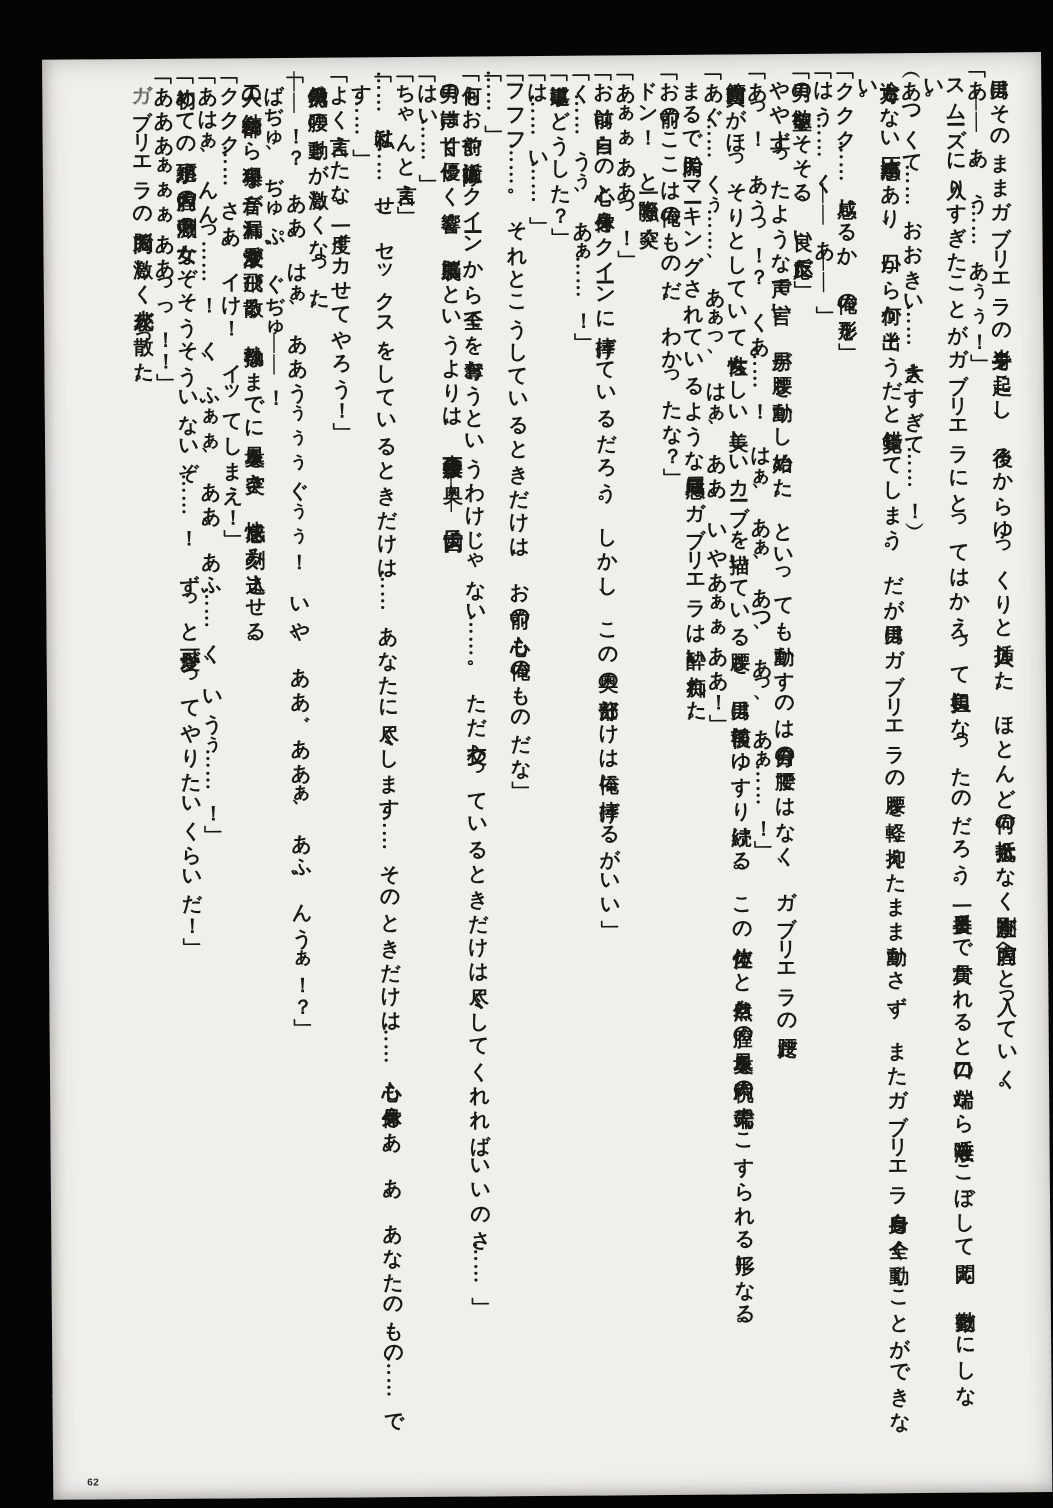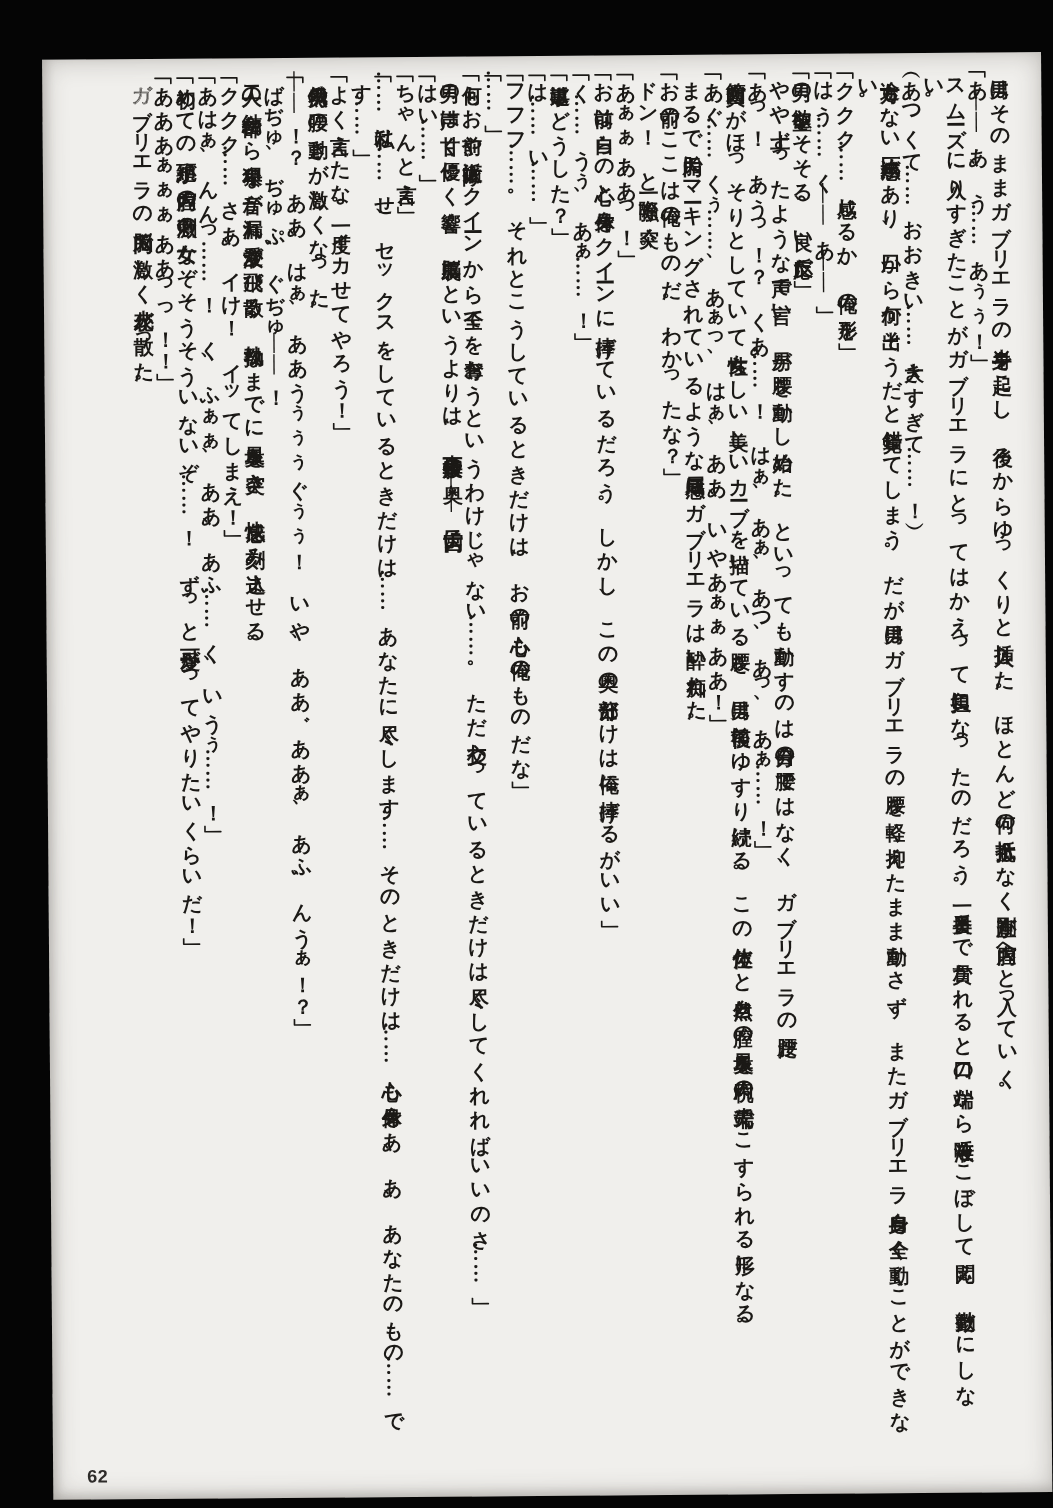--- a/index.html
+++ b/index.html
@@ -42,21 +42,21 @@
   }
   .text-block p{
     margin:0;
     padding:0;
   }
   .page-number{
     position:absolute;
     left:34px;
     bottom:12px;
     font-family:"Liberation Sans","DejaVu Sans",sans-serif;
-    font-size:18px;
+    font-size:10px;
     font-weight:bold;
     color:var(--pagenum);
     letter-spacing:0.5px;
   }
 </style>
 </head>
 <body>
 
 <div class="page">
   <div class="text-block">

